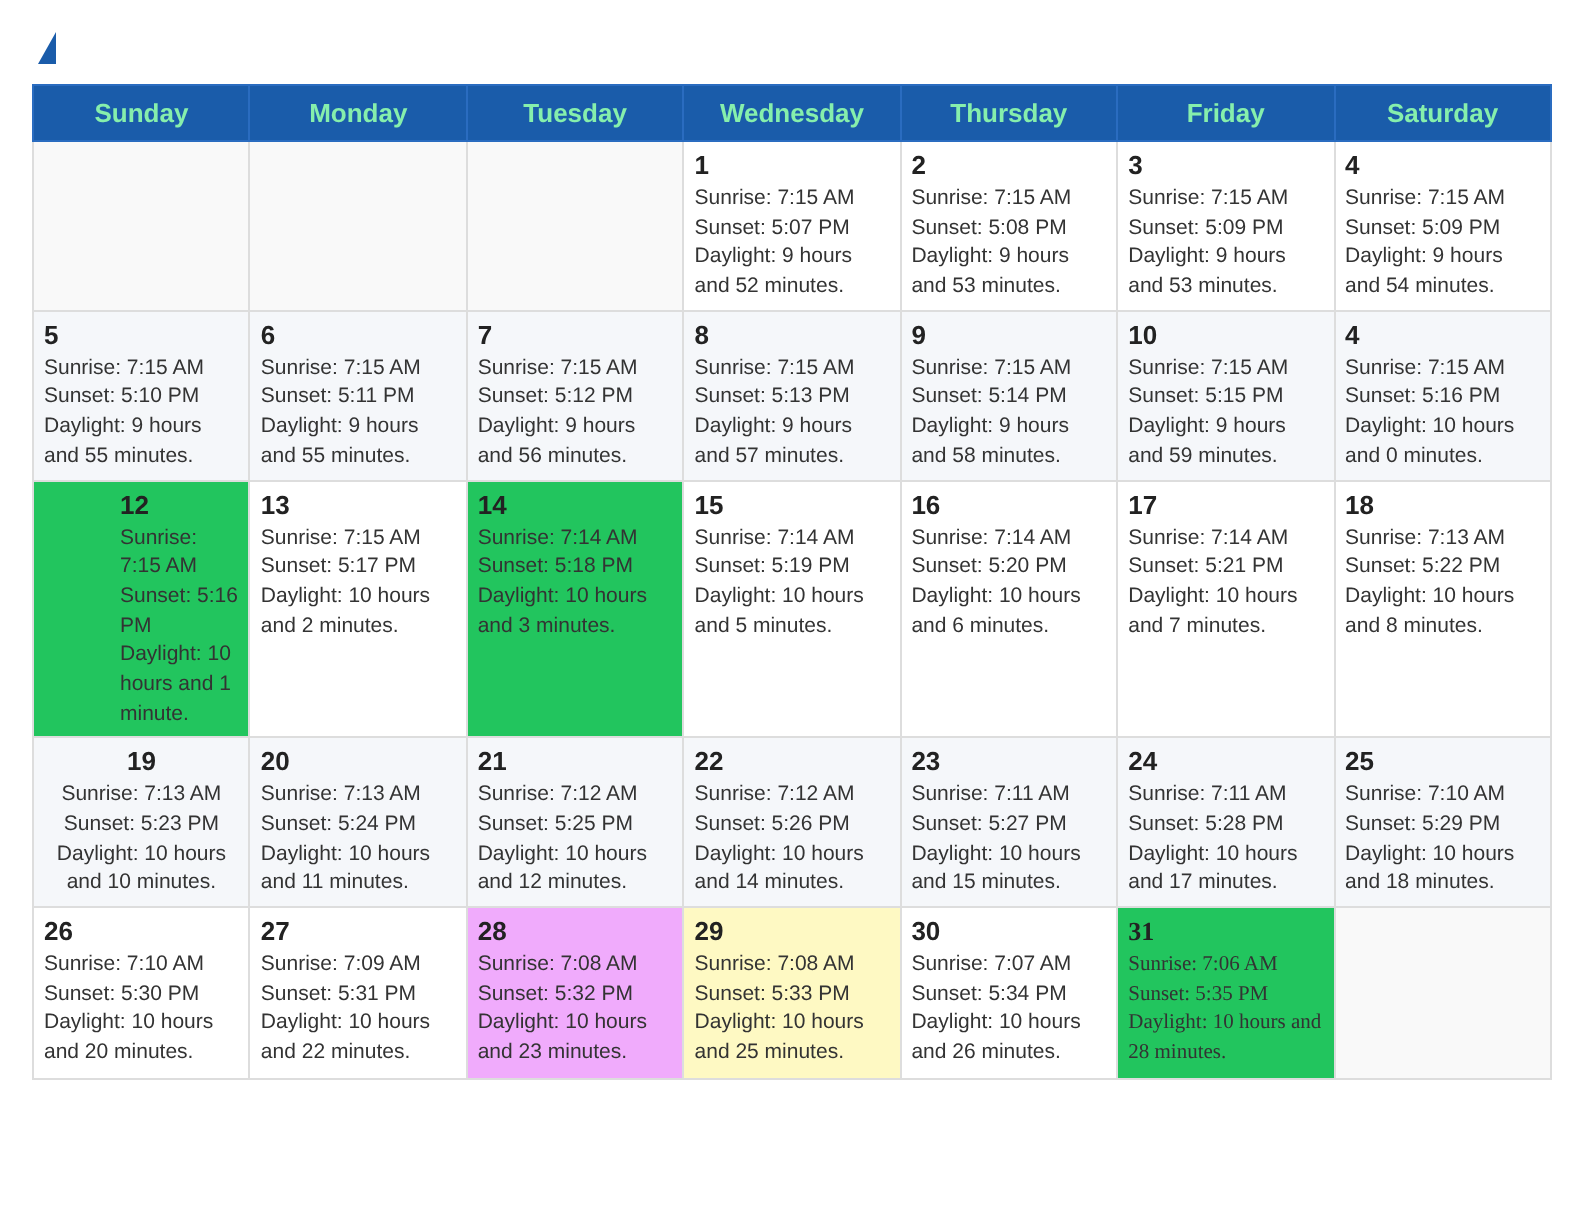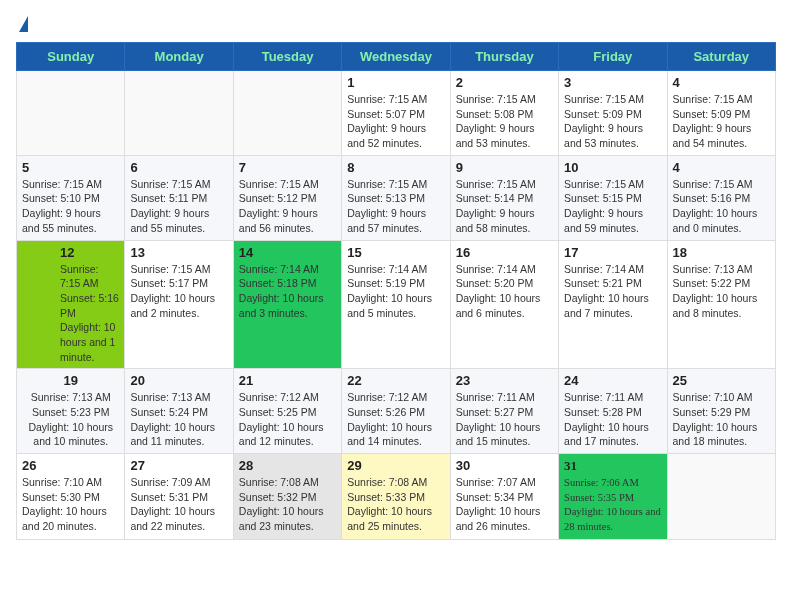--- a/index.html
+++ b/index.html
@@ -161,21 +161,21 @@
         <td style="background: rgb(245, 247, 250);">
           <span class="day-num">10</span>
           <div class="day-info">Sunrise: 7:15 AM<br>Sunset: 5:15 PM<br>Daylight: 9 hours and 59 minutes.</div>
         </td>
         <td style="background: rgb(245, 247, 250);">
           <span class="day-num">4</span>
           <div class="day-info">Sunrise: 7:15 AM<br>Sunset: 5:16 PM<br>Daylight: 10 hours and 0 minutes.</div>
         </td>
       </tr>
       <tr>
-        <td style="background: #84cc16; padding-left: 43px;">
+        <td style="background: #22c55e; padding-left: 43px;">
           <span class="day-num">12</span>
           <div class="day-info">Sunrise: 7:15 AM<br>Sunset: 5:16 PM<br>Daylight: 10 hours and 1 minute.</div>
         </td>
         <td style="background: rgb(255, 255, 255);">
           <span class="day-num">13</span>
           <div class="day-info">Sunrise: 7:15 AM<br>Sunset: 5:17 PM<br>Daylight: 10 hours and 2 minutes.</div>
         </td>
         <td style="background: #22c55e;">
           <span class="day-num">14</span>
           <div class="day-info">Sunrise: 7:14 AM<br>Sunset: 5:18 PM<br>Daylight: 10 hours and 3 minutes.</div>
@@ -229,21 +229,21 @@
       </tr>
       <tr>
         <td style="background: rgb(255, 255, 255);">
           <span class="day-num">26</span>
           <div class="day-info">Sunrise: 7:10 AM<br>Sunset: 5:30 PM<br>Daylight: 10 hours and 20 minutes.</div>
         </td>
         <td style="background: rgb(255, 255, 255);">
           <span class="day-num">27</span>
           <div class="day-info">Sunrise: 7:09 AM<br>Sunset: 5:31 PM<br>Daylight: 10 hours and 22 minutes.</div>
         </td>
-        <td style="background: #e5e5e5;">
+        <td style="background: #f0abfc;">
           <span class="day-num">28</span>
           <div class="day-info">Sunrise: 7:08 AM<br>Sunset: 5:32 PM<br>Daylight: 10 hours and 23 minutes.</div>
         </td>
         <td style="background: #fef9c3;">
           <span class="day-num">29</span>
           <div class="day-info">Sunrise: 7:08 AM<br>Sunset: 5:33 PM<br>Daylight: 10 hours and 25 minutes.</div>
         </td>
         <td style="background: rgb(255, 255, 255);">
           <span class="day-num">30</span>
           <div class="day-info">Sunrise: 7:07 AM<br>Sunset: 5:34 PM<br>Daylight: 10 hours and 26 minutes.</div>

